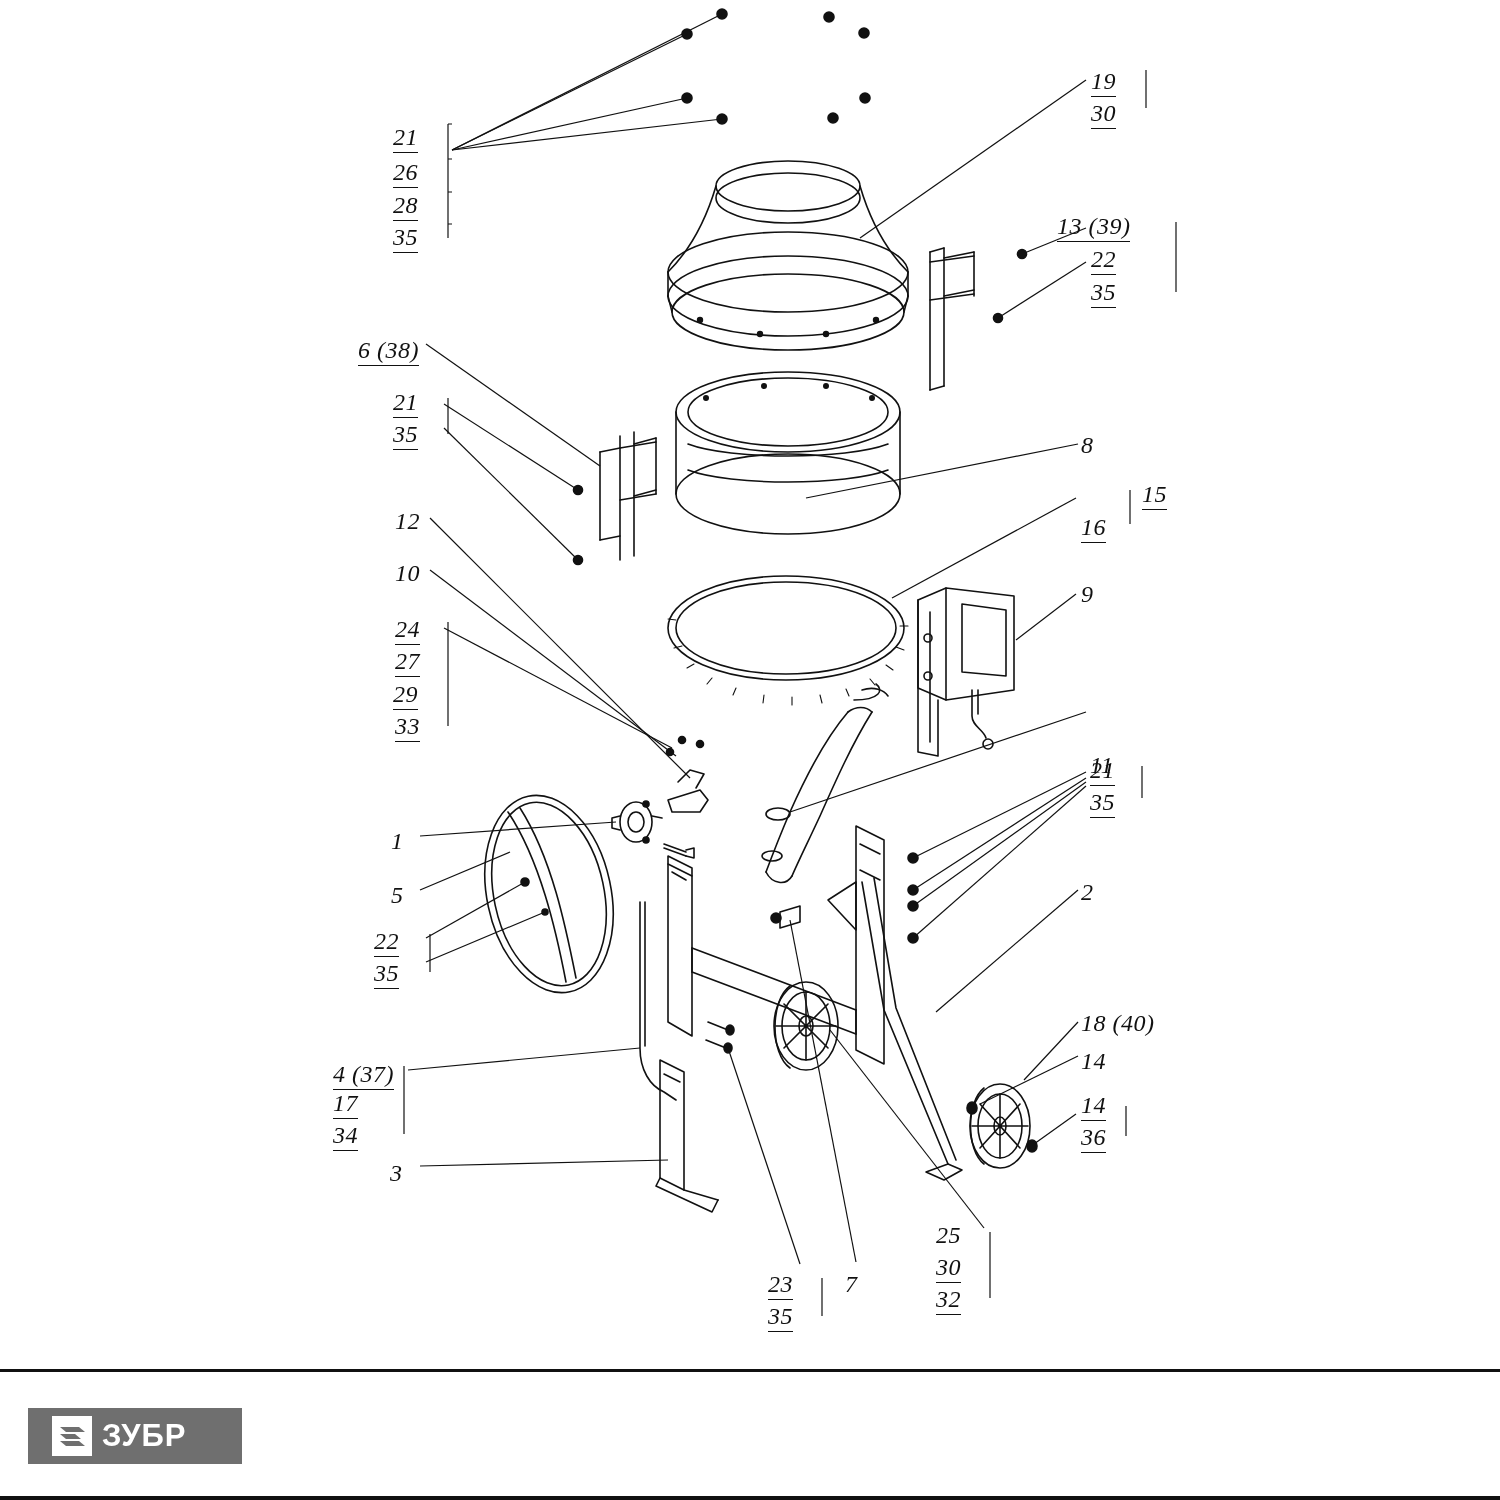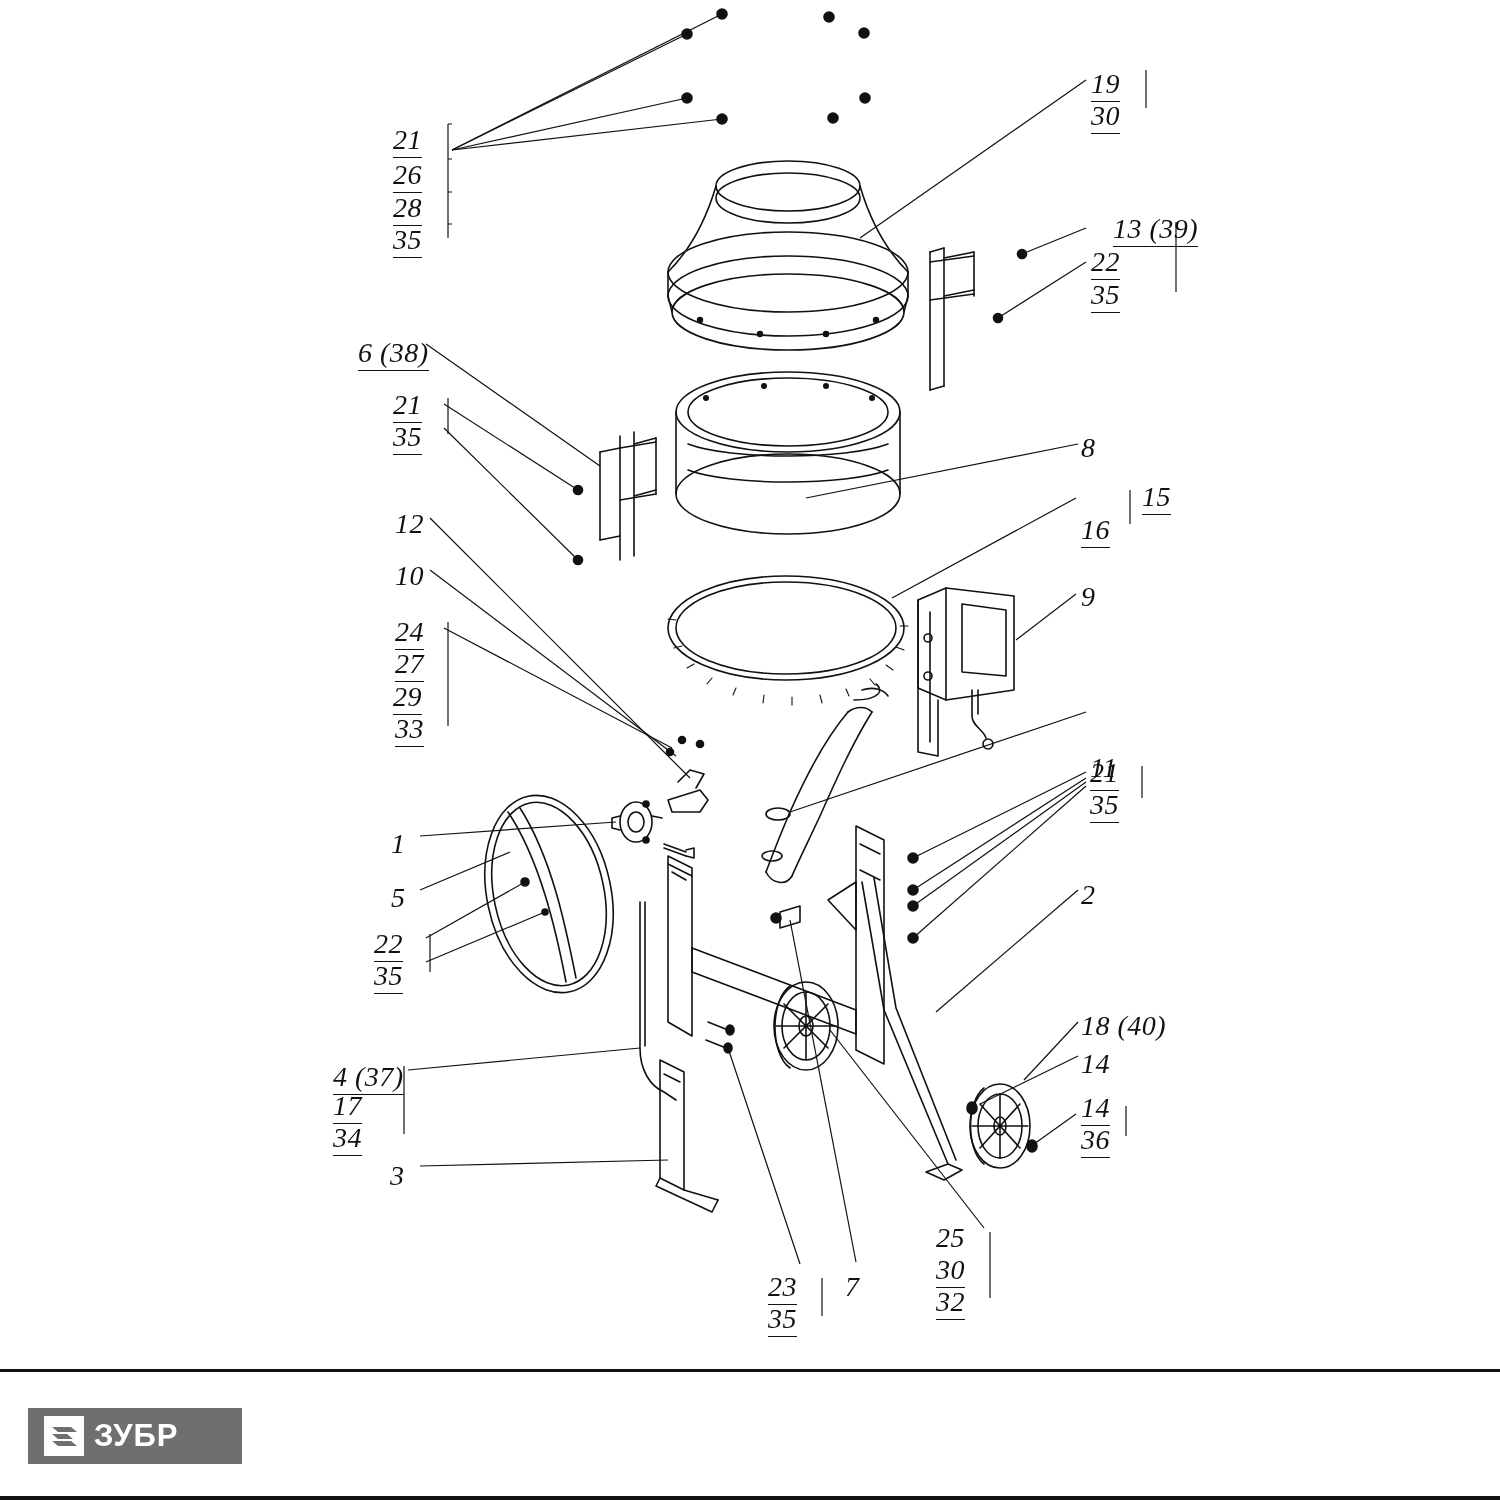--- a/index.html
+++ b/index.html
@@ -23,21 +23,21 @@
   svg.diagram {
     position: absolute;
     left: 0; top: 0;
     width: 1500px;
     height: 1500px;
   }
   .callout-label {
     position: absolute;
     font-family: "Liberation Serif", serif;
     font-style: italic;
-    font-size: 28px;
+    font-size: 24px;
     color: #111;
     white-space: nowrap;
     letter-spacing: 0.5px;
   }
   .callout-label.ul {
     border-bottom: 1.6px solid #111;
     padding-bottom: 1px;
   }
   .footer-rule {
     position: absolute;
@@ -51,21 +51,21 @@
   .logo-box {
     position: absolute;
     left: 28px;
     top: 1408px;
     width: 214px;
     height: 56px;
     background: #6f6f6f;
     display: flex;
     align-items: center;
     gap: 10px;
-    padding-left: 16px;
+    padding-left: 24px;
     box-sizing: border-box;
   }
   .logo-mark {
     width: 40px;
     height: 40px;
     background: #ffffff;
     display: flex;
     align-items: center;
     justify-content: center;
   }
@@ -370,21 +370,21 @@
   </svg>
 
   <div class="callout-label ul" style="left:393px; top:124px;">21</div>
   <div class="callout-label ul" style="left:393px; top:159px;">26</div>
   <div class="callout-label ul" style="left:393px; top:192px;">28</div>
   <div class="callout-label ul" style="left:393px; top:224px;">35</div>
 
   <div class="callout-label ul" style="left:1091px; top:68px;">19</div>
   <div class="callout-label ul" style="left:1091px; top:100px;">30</div>
 
-  <div class="callout-label ul" style="left:1113px; top:213px;">13 (39)</div>
+  <div class="callout-label ul" style="left:1057px; top:213px;">13 (39)</div>
   <div class="callout-label ul" style="left:1091px; top:246px;">22</div>
   <div class="callout-label ul" style="left:1091px; top:279px;">35</div>
 
   <div class="callout-label ul" style="left:352px; top:337px;margin-left:6px;">6 (38)</div>
   <div class="callout-label ul" style="left:393px; top:389px;">21</div>
   <div class="callout-label ul" style="left:393px; top:421px;">35</div>
 
   <div class="callout-label" style="left:1081px; top:432px;">8</div>
   <div class="callout-label ul" style="left:1142px; top:481px;">15</div>
   <div class="callout-label ul" style="left:1081px; top:514px;">16</div>

